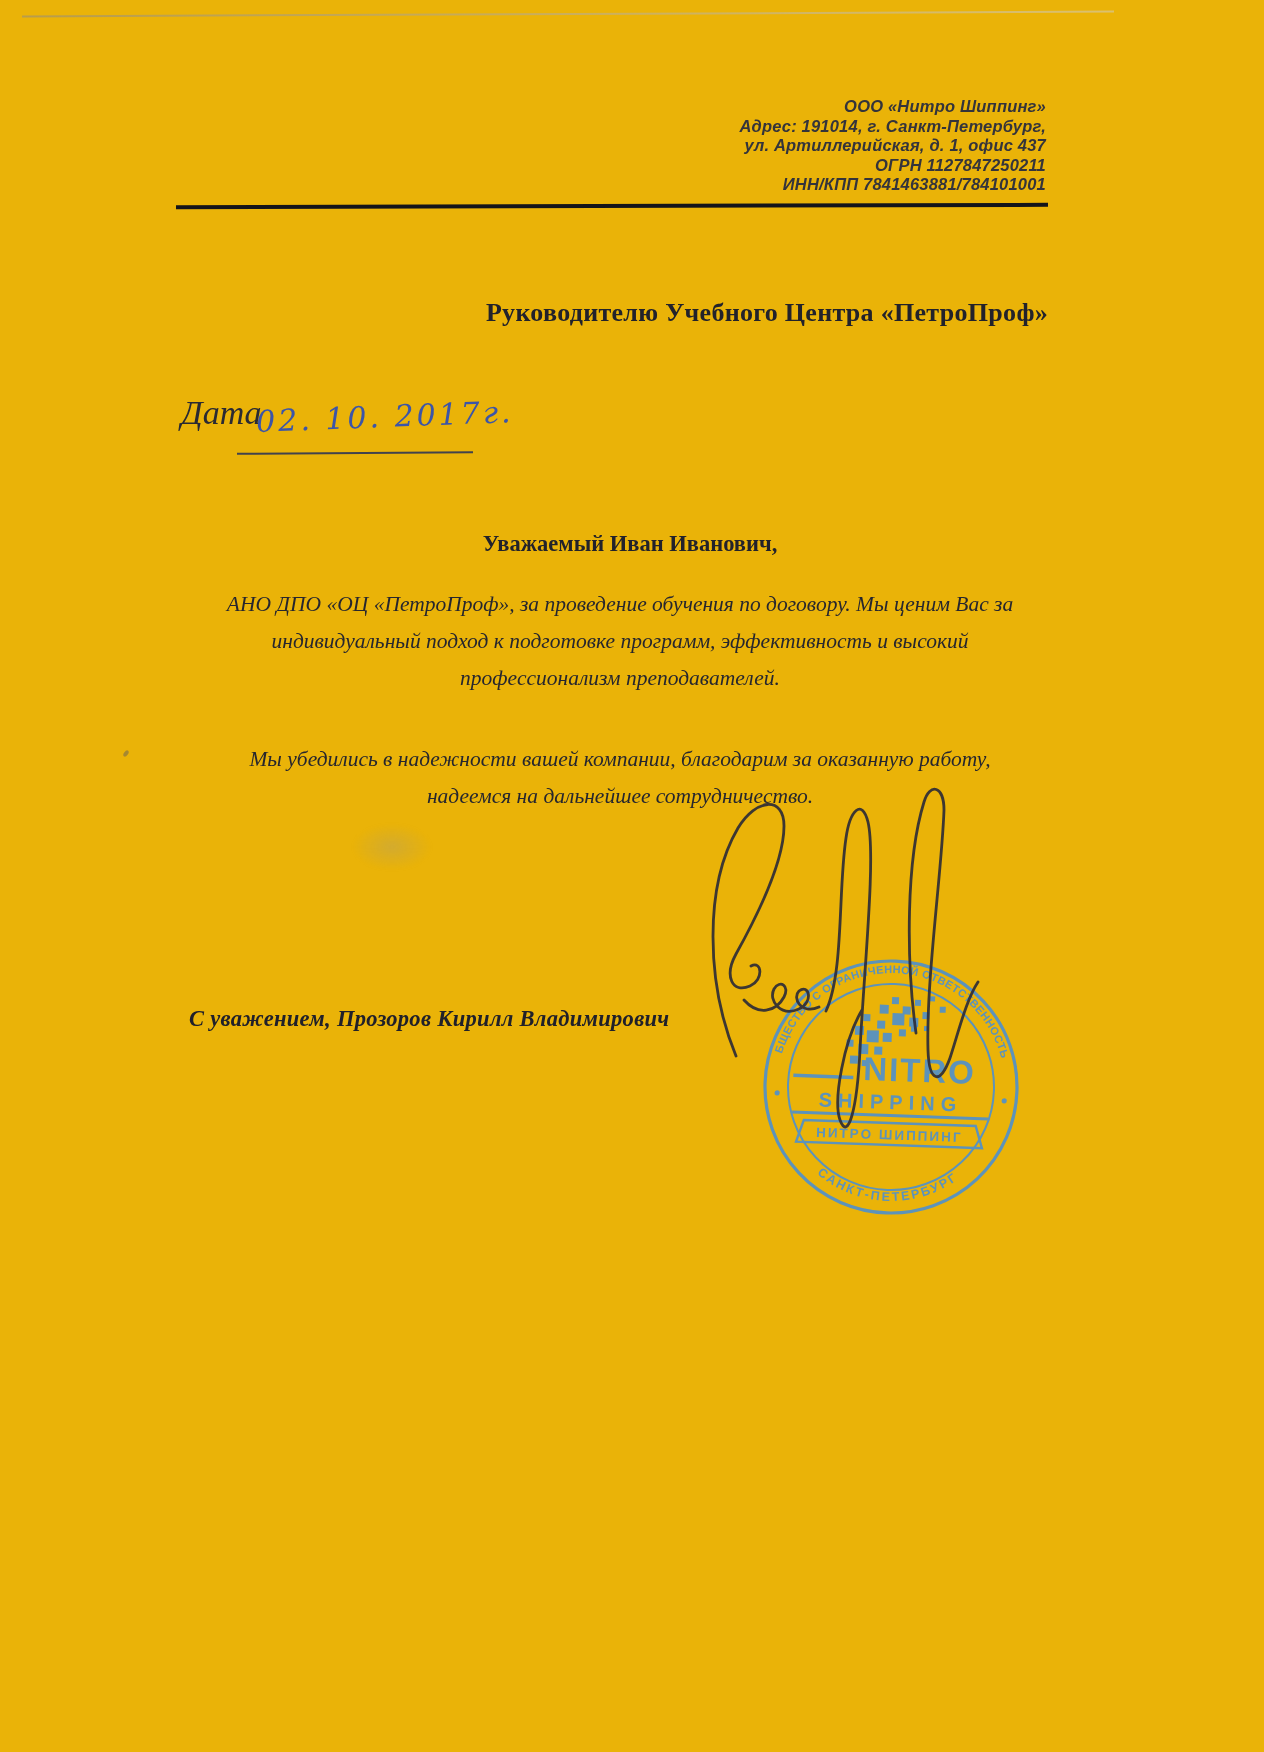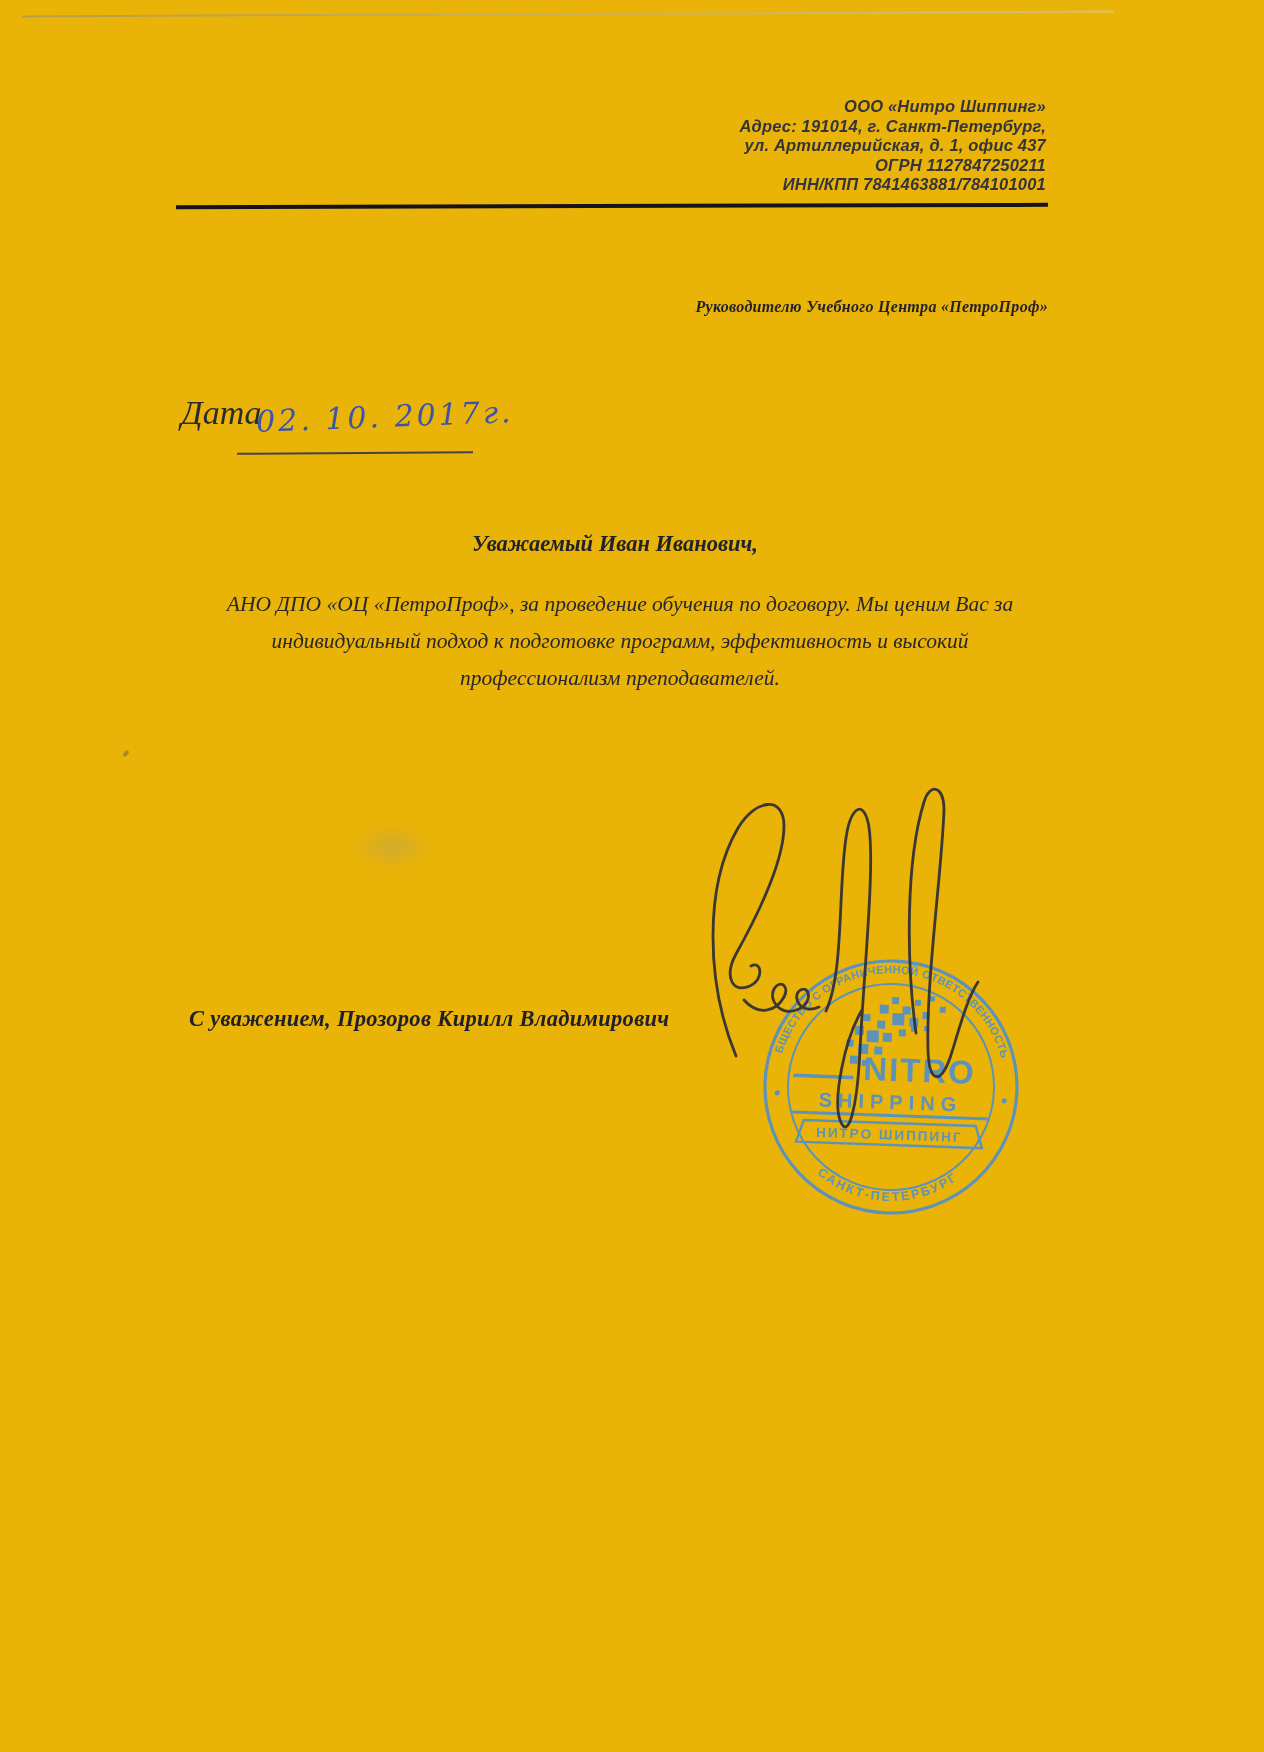--- a/index.html
+++ b/index.html
@@ -24,41 +24,41 @@
     font-weight:bold;font-style:italic;
     font-size:16.5px;line-height:19.6px;
     color:#34343b;letter-spacing:.2px;white-space:nowrap;
   }
   .header-rule{
     position:absolute;top:204px;left:176px;width:872px;height:3.5px;
     background:#14141a;transform:rotate(-0.15deg);
   }
   .addressee{
     position:absolute;top:298px;right:216px;
-    font-weight:bold;font-style:italic;
-    font-size:16px;color:#22222b;letter-spacing:.3px;white-space:nowrap;
+    font-weight:bold;
+    font-size:26px;color:#22222b;letter-spacing:.3px;white-space:nowrap;
   }
   .date-label{
     position:absolute;top:394px;left:181px;
     font-style:italic;font-size:34px;color:#2a2a33;
   }
   .date-hand{
     position:absolute;top:399px;left:256px;
     font-family:"DejaVu Serif", serif;
     font-style:italic;font-size:30px;
     color:#3c55a8;letter-spacing:3px;
     transform:rotate(-2.2deg);white-space:nowrap;
   }
   .date-underline{
     position:absolute;top:452px;left:237px;width:236px;height:2px;
     background:#42424d;transform:rotate(-0.4deg);
   }
   .salutation{
-    position:absolute;top:531px;left:190px;width:850px;
-    text-align:center;font-weight:bold;font-style:italic;
+    position:absolute;top:531px;left:205px;width:850px;
+    text-align:center;font-weight:bold;
     font-size:22.5px;color:#22222b;
   }
   .para{
     position:absolute;left:145px;width:950px;
     text-align:center;font-style:italic;
     font-size:21.5px;line-height:37px;color:#26262e;
   }
   .para-1{top:586px;}
   .para-2{top:741px;}
   .signoff{
@@ -108,20 +108,24 @@
   <div class="date-underline"></div>
 
   <div class="salutation">Уважаемый Иван Иванович,</div>
 
   <div class="para para-1">
     <div>АНО ДПО «ОЦ «ПетроПроф», за проведение обучения по договору. Мы ценим Вас за</div>
     <div>индивидуальный подход к подготовке программ, эффективность и высокий</div>
     <div>профессионализм преподавателей.</div>
   </div>
 
+  <div class="para para-2">
+    <div>Мы  убедились в надежности вашей компании, благодарим за оказанную работу,</div>
+    <div>надеемся на дальнейшее сотрудничество.</div>
+  </div>
 
   <div class="signoff">С уважением, Прозоров Кирилл Владимирович</div>
 
   <div class="smudge"></div>
   <div class="tiny-mark"></div>
 
   <svg class="stamp" viewBox="0 0 268 268">
     <defs>
       <path id="arcTop" d="M 23.9 104.5 A 114 114 0 0 1 244.1 104.5" fill="none"></path>
       <path id="arcBottom" d="M 30.7 182.2 A 114 114 0 0 0 237.3 182.2" fill="none"></path>

